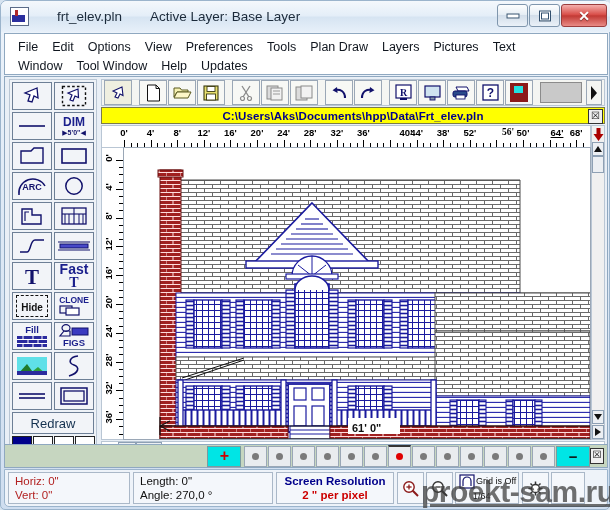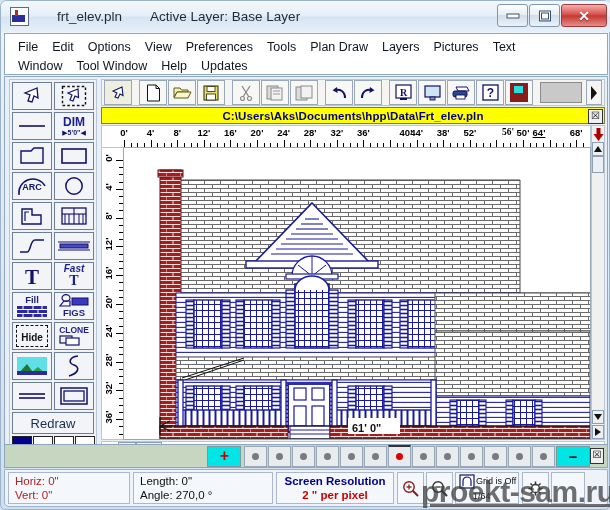--- a/index.html
+++ b/index.html
@@ -324,22 +324,39 @@
       </div>
 
       <div class="prow">
         <div class="pbtn">
           <svg width="22" height="22" viewBox="0 0 22 22">
             <text x="11" y="19" font-size="21" font-weight="bold" fill="#11116b" text-anchor="middle" font-family="Liberation Serif, serif">T</text>
           </svg>
         </div>
         <div class="pbtn">
           <div style="text-align:center;line-height:1;">
-            <div class="plabel" style="font-size:10px;font-style:italic;">Fast</div>
+            <div class="plabel" style="font-size:14px;">Fast</div>
             <div class="plabel" style="font-size:14px;font-family:'Liberation Serif',serif;">T</div>
+          </div>
+        </div>
+      </div>
+
+      <div class="prow">
+        <div class="pbtn">
+          <div style="border:1.4px dashed #111;padding:1px 4px;">
+            <span class="plabel" style="font-size:10px;color:#111;">Hide</span>
+          </div>
+        </div>
+        <div class="pbtn">
+          <div style="text-align:center;line-height:1;">
+            <div class="plabel" style="font-size:8.5px;">CLONE</div>
+            <svg width="22" height="11" viewBox="0 0 22 11" style="margin-top:1px;">
+              <rect x="1" y="1" width="12" height="7" fill="none" stroke="#11116b" stroke-width="1.2"></rect>
+              <rect x="7" y="3" width="13" height="7" fill="#fff" stroke="#11116b" stroke-width="1.2"></rect>
+            </svg>
           </div>
         </div>
       </div>
 
       <div class="prow">
         <div class="pbtn">
           <div style="text-align:center;line-height:1;">
             <div class="plabel">Fill</div>
             <svg width="30" height="11" viewBox="0 0 30 11" style="margin-top:1px;">
               <rect x="0" y="0" width="30" height="11" fill="#2a2a9e"></rect>
@@ -359,37 +376,20 @@
           </div>
         </div>
         <div class="pbtn">
           <div style="text-align:center;line-height:1;">
             <svg width="32" height="14" viewBox="0 0 32 14">
               <ellipse cx="8" cy="4" rx="4" ry="3.4" fill="none" stroke="#11116b" stroke-width="1.2"></ellipse>
               <rect x="14" y="4" width="16" height="7" fill="#3a3ac0" stroke="#11116b" stroke-width="1"></rect>
               <path d="M2 12 L12 12 L12 7 L6 7 Z" fill="none" stroke="#11116b" stroke-width="1.2"></path>
             </svg>
             <div class="plabel">FIGS</div>
-          </div>
-        </div>
-      </div>
-
-      <div class="prow">
-        <div class="pbtn">
-          <div style="border:1.4px dashed #111;padding:1px 4px;">
-            <span class="plabel" style="font-size:10px;color:#111;">Hide</span>
-          </div>
-        </div>
-        <div class="pbtn">
-          <div style="text-align:center;line-height:1;">
-            <div class="plabel" style="font-size:8.5px;">CLONE</div>
-            <svg width="22" height="11" viewBox="0 0 22 11" style="margin-top:1px;">
-              <rect x="1" y="1" width="12" height="7" fill="none" stroke="#11116b" stroke-width="1.2"></rect>
-              <rect x="7" y="3" width="13" height="7" fill="#fff" stroke="#11116b" stroke-width="1.2"></rect>
-            </svg>
           </div>
         </div>
       </div>
 
       <div class="prow">
         <div class="pbtn">
           <svg width="32" height="20" viewBox="0 0 32 20">
             <rect x="1" y="1" width="30" height="18" fill="#5fe0e8"></rect>
             <path d="M1 19 L11 8 L19 19 Z" fill="#1f7a2a"></path>
             <path d="M12 19 L22 11 L31 19 Z" fill="#2fa13a"></path>
@@ -614,21 +614,21 @@
         <span class="hnum" style="left: 406px; font-family: Liberation Serif, serif;">56'</span>
         <span class="htick" style="left: 394.4px; height: 7px;"></span>
         <span class="htick" style="left: 401.05px; height: 4px;"></span>
         <span class="htick" style="left: 407.7px; height: 4px;"></span>
         <span class="htick" style="left: 414.35px; height: 4px;"></span>
         <span class="hnum" style="left: 421px;">50'</span>
         <span class="htick" style="left: 421px; height: 7px;"></span>
         <span class="htick" style="left: 427.65px; height: 4px;"></span>
         <span class="htick" style="left: 434.3px; height: 4px;"></span>
         <span class="htick" style="left: 440.95px; height: 4px;"></span>
-        <span class="hnum" style="left: 437px; text-decoration: underline;">64'</span>
+        <span class="hnum" style="left: 455px; text-decoration: underline;">64'</span>
         <span class="htick" style="left: 447.6px; height: 7px;"></span>
         <span class="htick" style="left: 454.25px; height: 4px;"></span>
         <span class="htick" style="left: 460.9px; height: 4px;"></span>
         <span class="htick" style="left: 467.55px; height: 4px;"></span>
         <span class="hnum" style="left: 474.2px;">68'</span>
         <span class="htick" style="left: 474.2px; height: 7px;"></span>
         <span class="htick" style="left: 480.85px; height: 4px;"></span>
         <span class="htick" style="left: 487.5px; height: 4px;"></span>
       </div>
 

